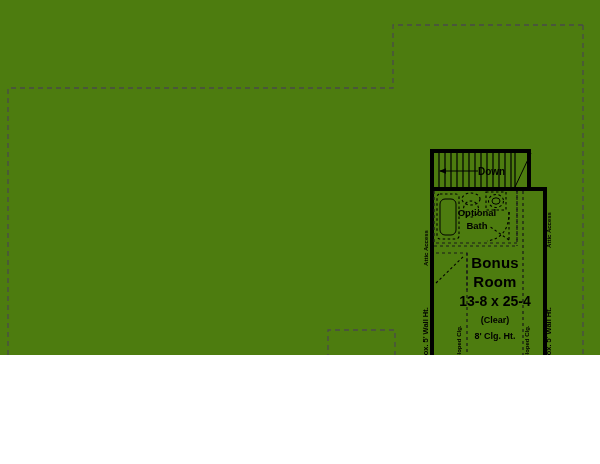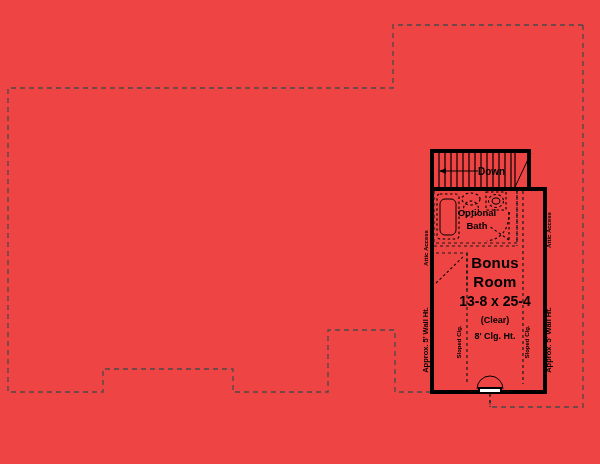--- a/index.html
+++ b/index.html
@@ -6,22 +6,22 @@
     margin: 0;
     padding: 0;
     background: #ffffff;
   }
   body {
     font-family: "Liberation Sans", sans-serif;
   }
   #plan-root {
     position: relative;
     width: 600px;
-    height: 464px;
-    background: #ef4444;
+    height: 355px;
+    background: #4d7c0f;
     overflow: hidden;
   }
   #plan-svg {
     position: absolute;
     top: 0;
     left: 0;
     width: 600px;
     height: 464px;
   }
   .txt {

